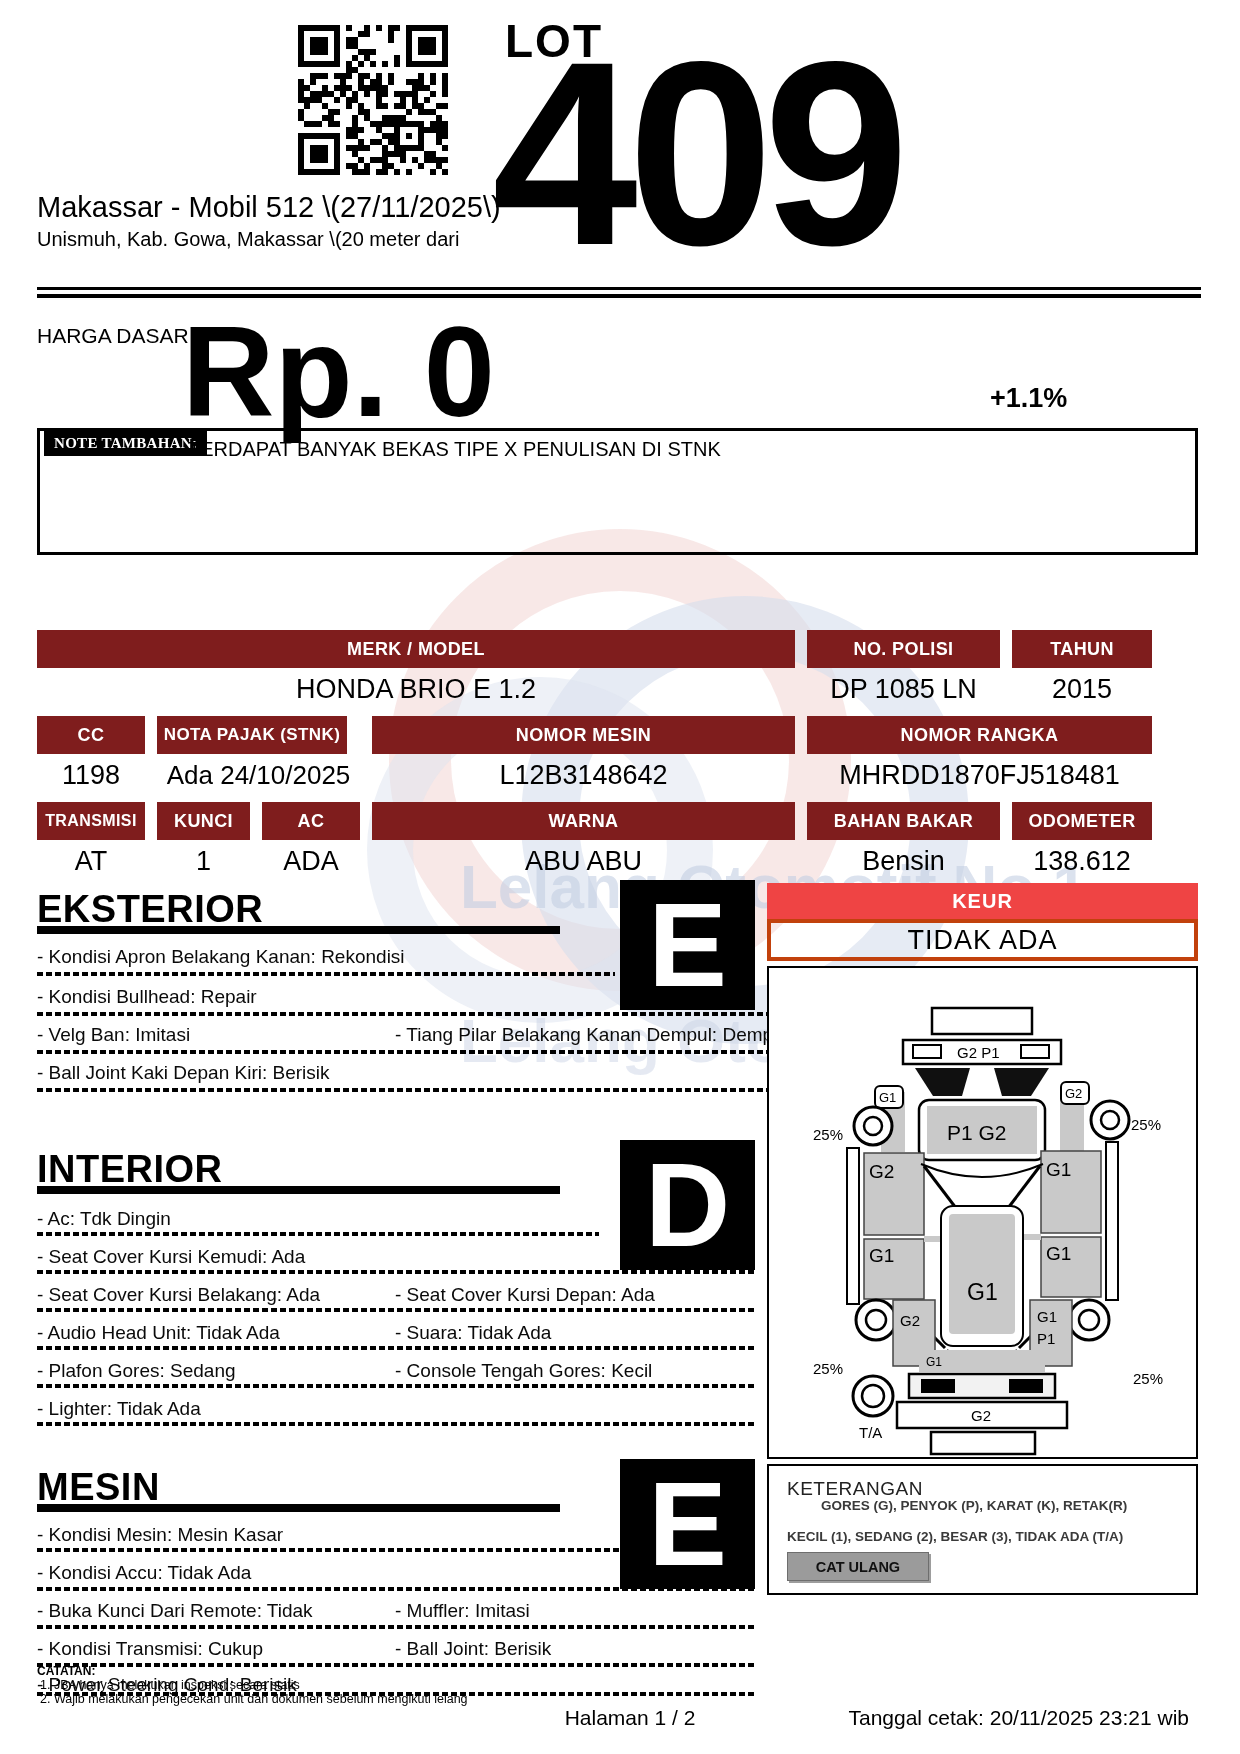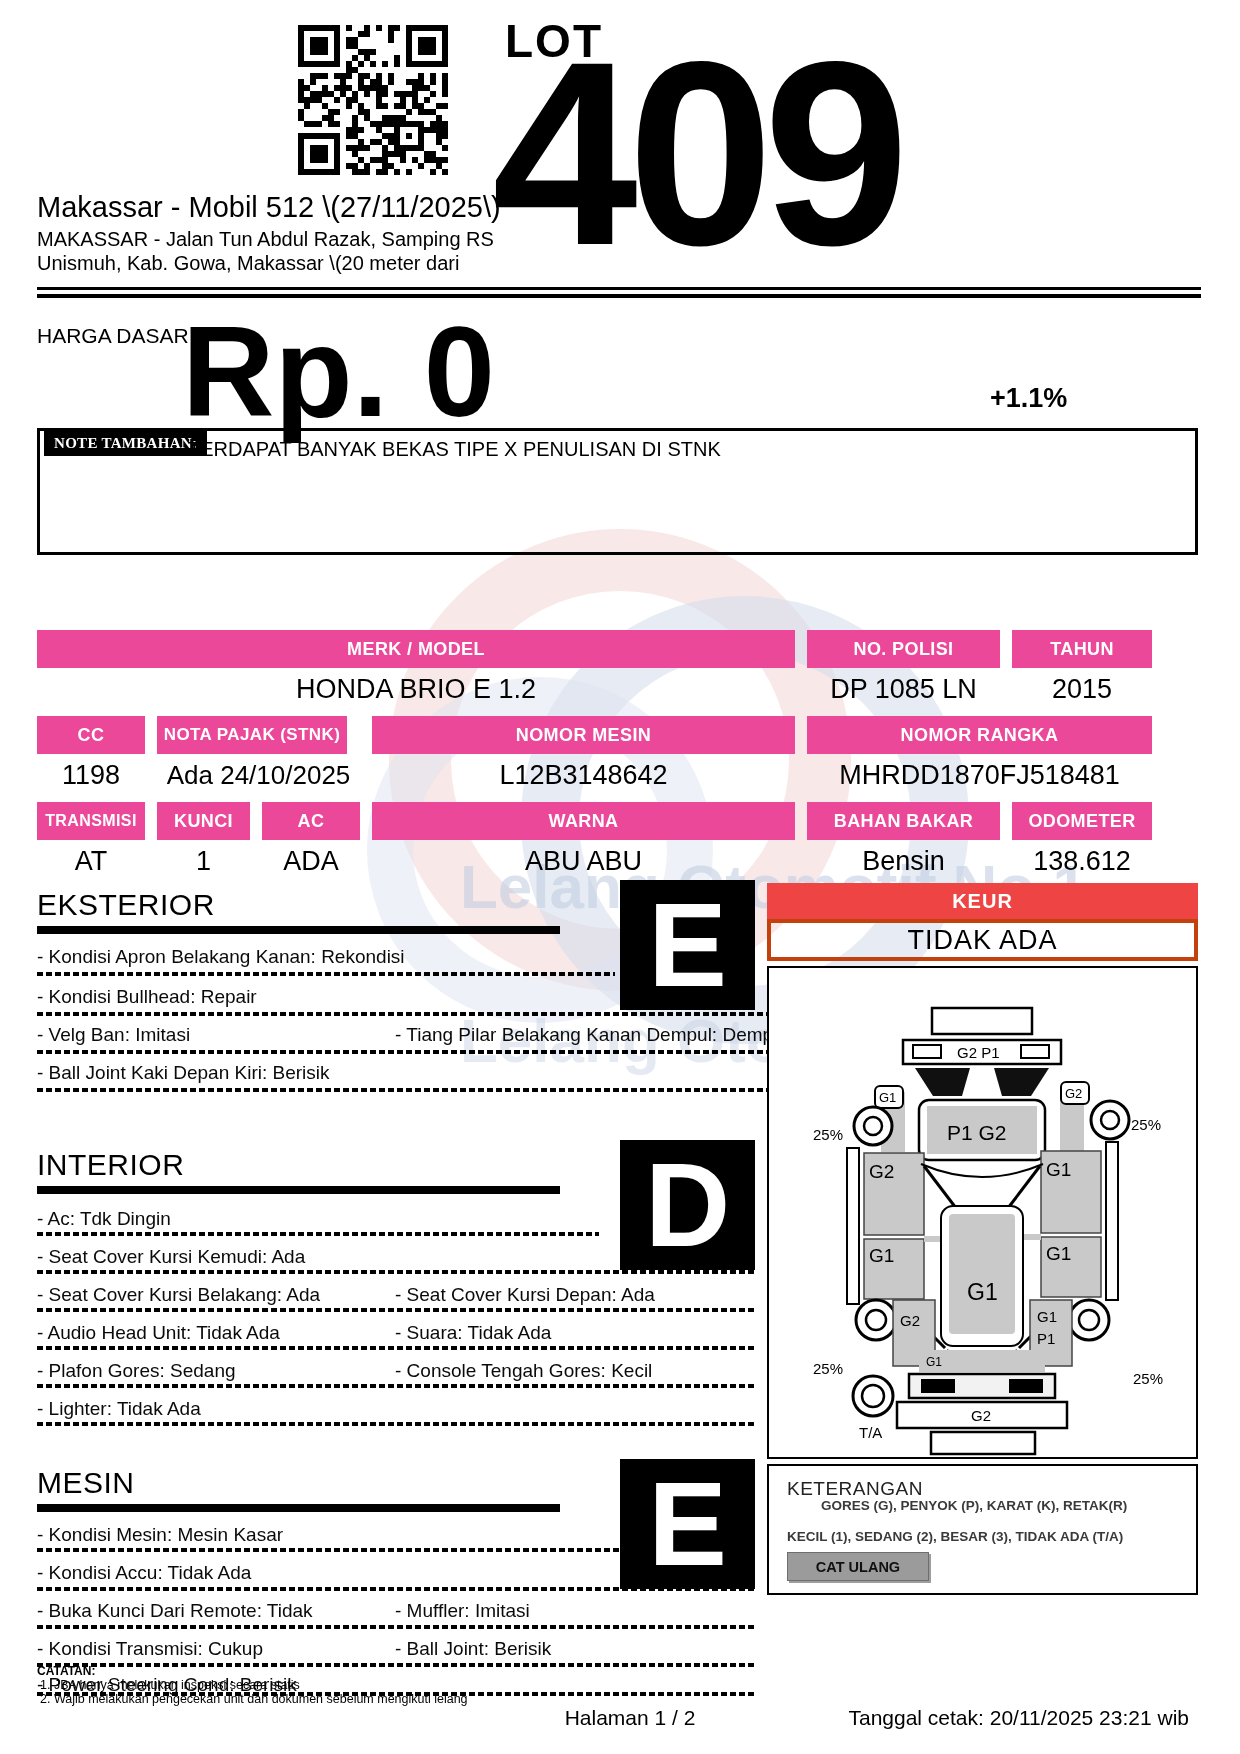--- a/index.html
+++ b/index.html
@@ -14,25 +14,25 @@
                border-top:3px solid #000;border-bottom:4px solid #000;}
   .harga-label{position:absolute;left:37px;top:324px;font-size:21px;}
   .harga-value{position:absolute;left:182px;top:308px;font-size:128px;font-weight:bold;line-height:1;}
   .pct{position:absolute;left:990px;top:383px;font-size:27px;font-weight:bold;}
   
   .note-box{position:absolute;left:37px;top:428px;width:1161px;height:127px;border:3px solid #000;box-sizing:border-box;}
   .note-label{position:absolute;left:4px;top:0;background:#000;color:#fff;font-size:15px;font-weight:bold;
               padding:4px 10px;letter-spacing:.3px;font-family:Liberation Serif, serif;}
   .note-text{position:absolute;left:148px;top:7px;font-size:20px;}
   
-  .hdr-cell{position:absolute;height:38px;background:#ec4899;color:#fff;font-weight:bold;font-size:18px;
+  .hdr-cell{position:absolute;height:38px;background:#7f1d1d;color:#fff;font-weight:bold;font-size:18px;
             letter-spacing:.4px;display:flex;align-items:center;justify-content:center;box-sizing:border-box;}
   .val-cell{position:absolute;height:44px;font-size:27px;display:flex;align-items:flex-start;justify-content:center;}
   
-  .sec-title{position:absolute;left:37px;font-size:30px;font-weight:normal;letter-spacing:.5px;}
+  .sec-title{position:absolute;left:37px;font-size:38px;font-weight:bold;letter-spacing:.5px;}
   .sec-rule{position:absolute;left:37px;width:523px;height:8px;background:#000;}
   .grade{position:absolute;left:620px;width:135px;height:130px;background:#000;color:#fff;z-index:3;
          display:flex;align-items:center;justify-content:center;font-size:118px;font-weight:bold;}
   .item{position:absolute;font-size:19px;color:#0a0a0a;line-height:22px;}
   .item .right-item{position:absolute;left:358px;top:0;white-space:nowrap;}
   .dotted{position:absolute;height:4px;z-index:1;
           background:repeating-linear-gradient(90deg,#000 0 6px,transparent 6px 9px);}
   
   .keur-bar{position:absolute;left:767px;top:883px;width:431px;height:36px;background:#ef4444;color:#fff;
             display:flex;align-items:center;justify-content:center;font-size:20px;font-weight:bold;letter-spacing:1px;}
@@ -280,21 +280,20 @@
         <rect x="16" y="24" width="1" height="1" fill="#000"></rect>
         <rect x="18" y="24" width="1" height="1" fill="#000"></rect>
         <rect x="22" y="24" width="1" height="1" fill="#000"></rect>
         <rect x="24" y="24" width="1" height="1" fill="#000"></rect>
       </svg>
 
     <div class="lot-label">LOT</div>
     <div class="lot-number">409</div>
     <div class="auction-title">Makassar - Mobil 512 \(27/11/2025\)</div>
     <div class="auction-address">
-      <div>MAKASSAR - Jalan Tun Abdul Razak, Samping RS</div>
       <div>Unismuh, Kab. Gowa, Makassar \(20 meter dari</div>
     </div>
     <div class="rule-double"></div>
 
     <div class="harga-label">HARGA DASAR :</div>
     <div class="harga-value">Rp. 0</div>
     <div class="pct">+1.1%</div>
 
     <div class="note-box">
       <div class="note-label">NOTE TAMBAHAN:</div>

